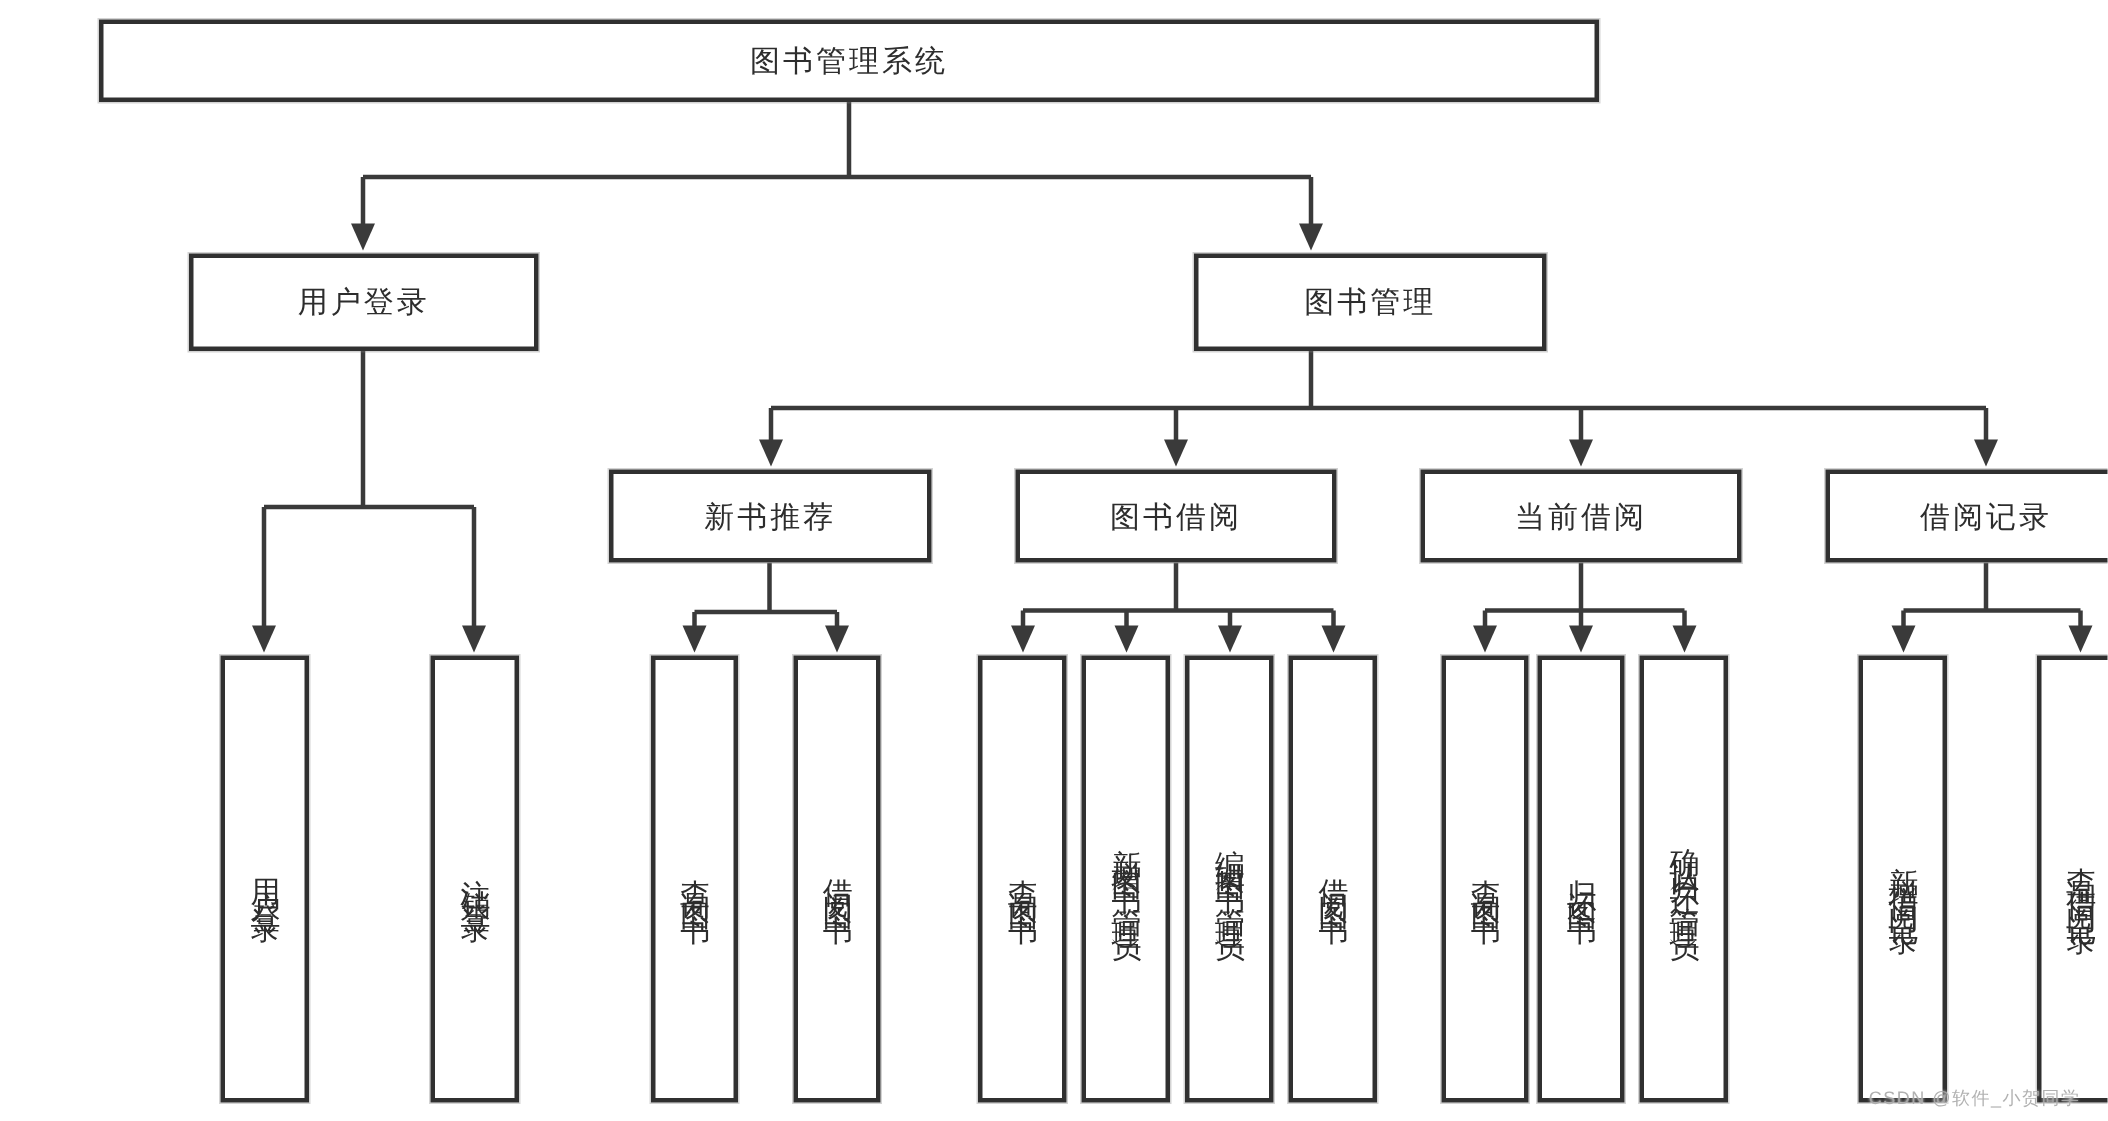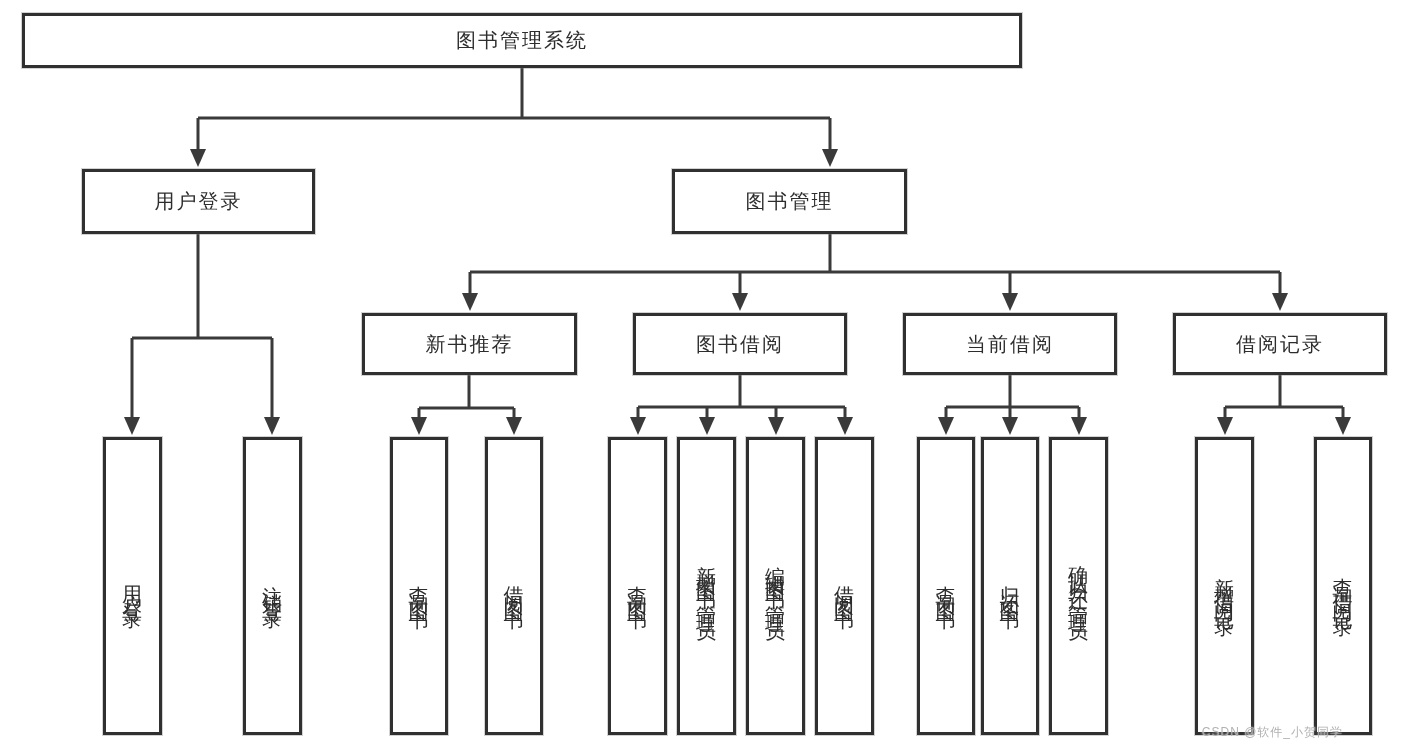--- a/index.html
+++ b/index.html
@@ -3,21 +3,21 @@
 <meta charset="utf-8">
 <style>
   * { box-sizing: border-box; margin: 0; padding: 0; }
   html, body { background: #ffffff; }
   body {
     width: 1405px; height: 747px;
     position: relative;
     font-family: "Liberation Sans", "DejaVu Sans", sans-serif;
     overflow: hidden;
   }
-  .stage { position: absolute; inset: 0; width: 1347px; height: 747px; }
+  .stage { position: absolute; inset: 0; width: 1347px; height: 747px; margin-left: 44px; }
   svg.wires { position: absolute; left: 0; top: 0; width: 1405px; height: 747px; }
 
   .node {
     position: absolute;
     background: #ffffff;
     border: 3px solid #303030;
     box-shadow: 0 0 0 1px rgba(130,130,130,0.35);
     display: flex;
     align-items: center;
     justify-content: center;
@@ -33,21 +33,21 @@
     writing-mode: vertical-rl;
     text-orientation: mixed;
     letter-spacing: 8px;
     white-space: normal;
     line-height: 1.1;
   }
   
   .n-root  { left: 22px;  top: 13px;  width: 1000px; height: 55px; }
   
   .n-login { left: 82px;  top: 169px; width: 233px;  height: 65px; }
-  .n-mgmt  { left: 672px; top: 169px; width: 235px;  height: 65px; font-family: Liberation Serif, serif; }
+  .n-mgmt  { left: 752px; top: 169px; width: 235px;  height: 65px; font-family: Liberation Serif, serif; }
   
   .n-newb  { left: 362px;  top: 313px; width: 215px; height: 62px; }
   .n-borr  { left: 633px;  top: 313px; width: 214px; height: 62px; }
   .n-curr  { left: 903px;  top: 313px; width: 214px; height: 62px; }
   .n-recs  { left: 1173px; top: 313px; width: 214px; height: 62px; }
   
   .leaf { top: 437px; height: 298px; }
   .l-a1 { left: 103px;  width: 59px; }
   .l-a2 { left: 243px;  width: 59px; }
   .l-b1 { left: 390px;  width: 58px; }

